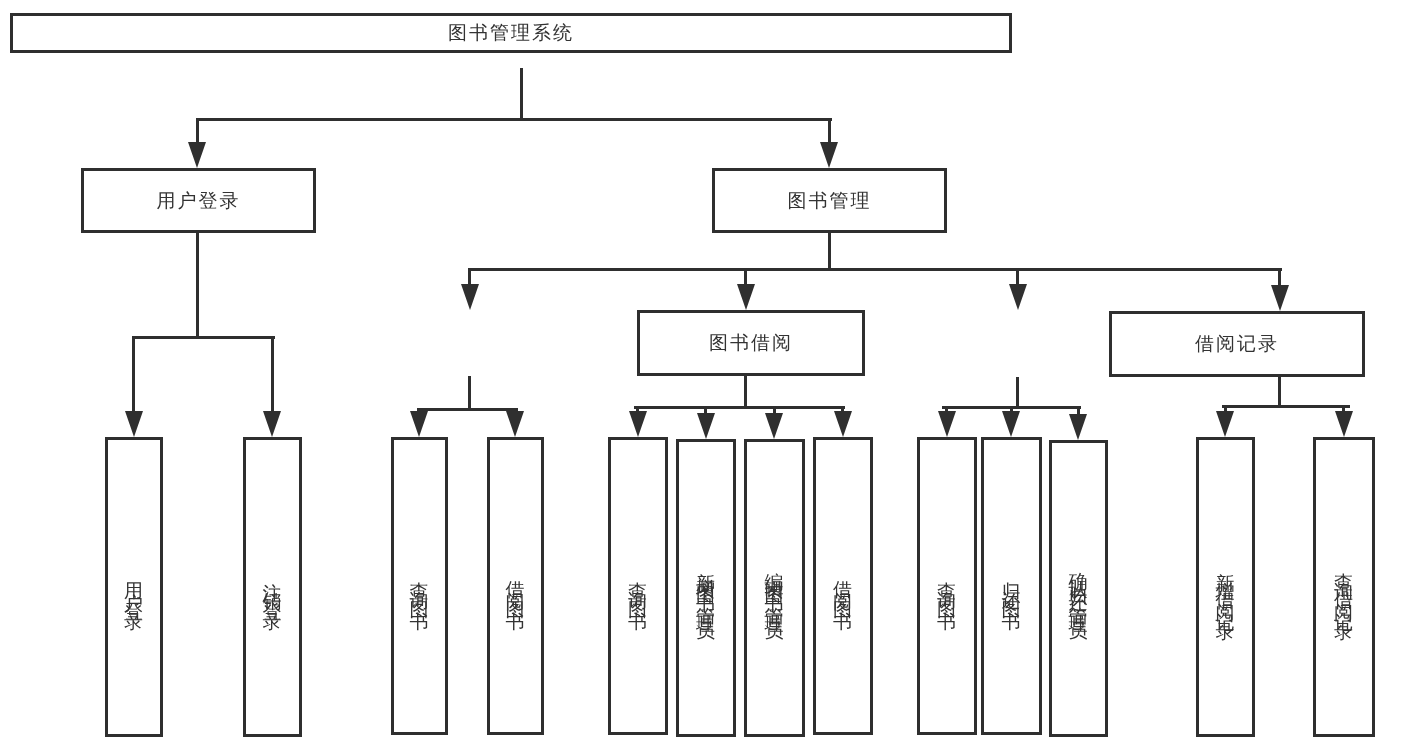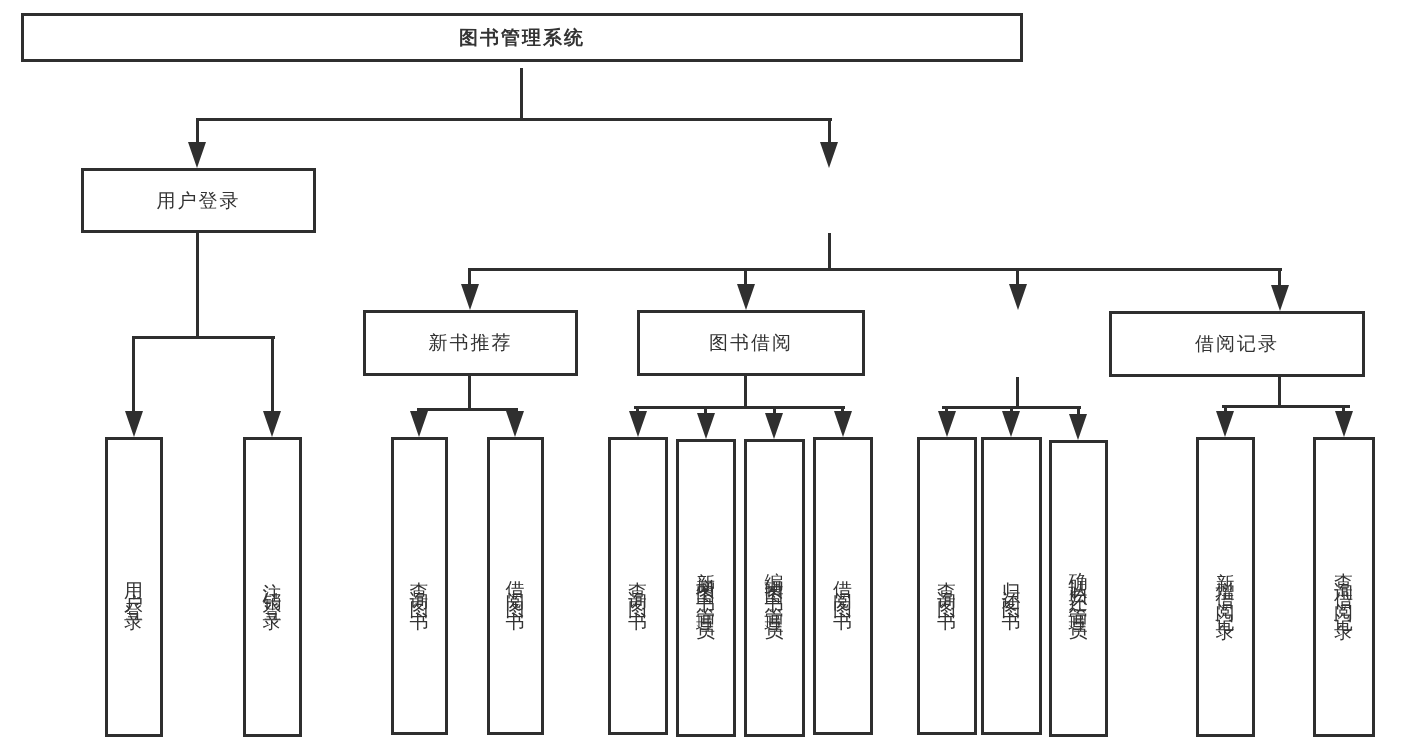--- a/index.html
+++ b/index.html
@@ -39,50 +39,50 @@
     position:absolute;left:1186px;top:714px;
     font-size:19px;color:var(--watermark);
     white-space:nowrap;letter-spacing:1px;z-index:5;
   }
 </style>
 </head>
 <body>
 
 <div id="stage">
 
-  <div class="node" style="left:21px;top:13px;width:1002px;height:49px;font-weight:bold;">图书管理系统</div>
+  <div class="node" style="left:10px;top:13px;width:1002px;height:40px;">图书管理系统</div>
 
   <div class="ln" style="left:520px;top:68px;width:3px;height:50px;"></div>
   <div class="ln" style="left:196px;top:118px;width:636px;height:3px;"></div>
   <div class="ln" style="left:196px;top:118px;width:3px;height:24px;"></div>
   <div class="ah" style="left:188px;top:142px;"></div>
   <div class="ln" style="left:828px;top:118px;width:3px;height:24px;"></div>
   <div class="ah" style="left:820px;top:142px;"></div>
 
   <div class="node" style="left:81px;top:168px;width:235px;height:65px;">用户登录</div>
+  <div class="node" style="left:712px;top:168px;width:235px;height:65px;">图书管理</div>
 
   <div class="ln" style="left:196px;top:233px;width:3px;height:103px;"></div>
   <div class="ln" style="left:132px;top:336px;width:143px;height:3px;"></div>
   <div class="ln" style="left:132px;top:336px;width:3px;height:75px;"></div>
   <div class="ah" style="left:125px;top:411px;"></div>
   <div class="ln" style="left:271px;top:336px;width:3px;height:75px;"></div>
   <div class="ah" style="left:263px;top:411px;"></div>
 
   <div class="ln" style="left:828px;top:233px;width:3px;height:35px;"></div>
   <div class="ln" style="left:468px;top:268px;width:814px;height:3px;"></div>
   <div class="ln" style="left:468px;top:268px;width:3px;height:16px;"></div>
   <div class="ah" style="left:461px;top:284px;"></div>
   <div class="ln" style="left:744px;top:268px;width:3px;height:16px;"></div>
   <div class="ah" style="left:737px;top:284px;"></div>
   <div class="ln" style="left:1016px;top:268px;width:3px;height:16px;"></div>
   <div class="ah" style="left:1009px;top:284px;"></div>
   <div class="ln" style="left:1278px;top:268px;width:3px;height:17px;"></div>
   <div class="ah" style="left:1271px;top:285px;"></div>
 
-  <div class="node" style="left:363px;top:310px;width:215px;height:66px;">新书推荐</div>
   <div class="node" style="left:637px;top:310px;width:228px;height:66px;">图书借阅</div>
   <div class="node" style="left:1109px;top:311px;width:256px;height:66px;">借阅记录</div>
 
   <div class="ln" style="left:468px;top:376px;width:3px;height:32px;"></div>
   <div class="ln" style="left:417px;top:408px;width:101px;height:3px;"></div>
   <div class="ln" style="left:417px;top:408px;width:3px;height:4px;"></div>
   <div class="ah" style="left:410px;top:411px;"></div>
   <div class="ln" style="left:514px;top:408px;width:3px;height:4px;"></div>
   <div class="ah" style="left:506px;top:411px;"></div>
 

